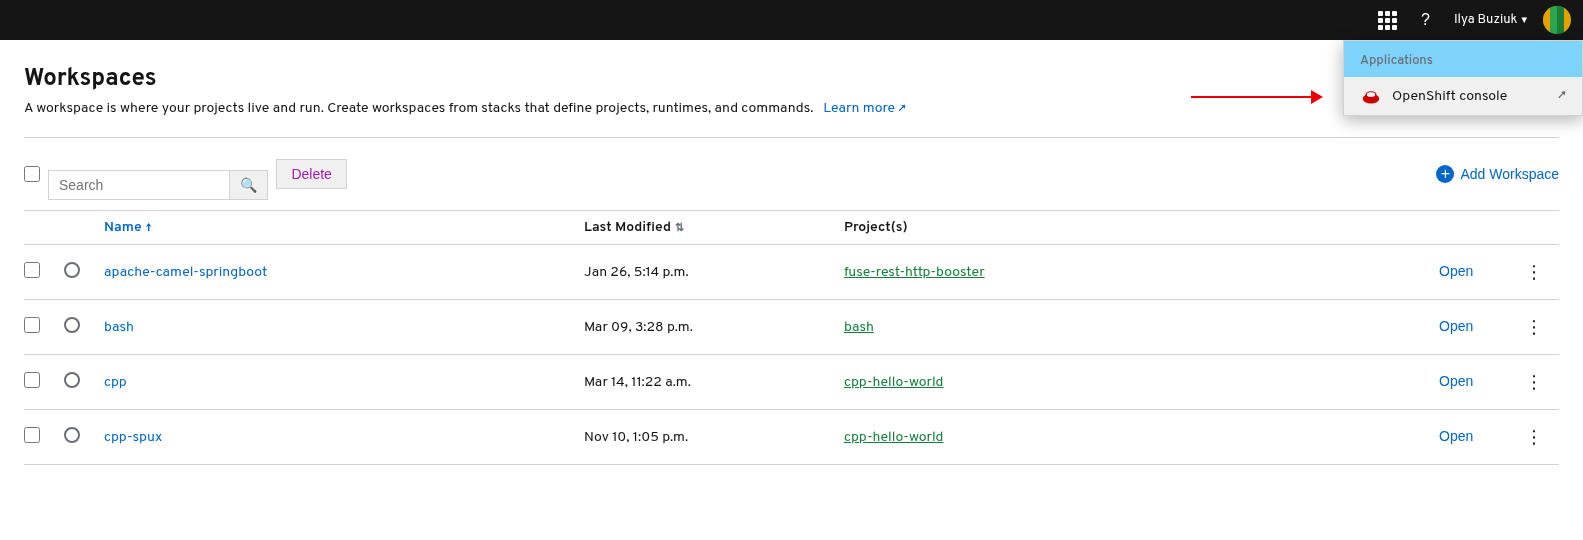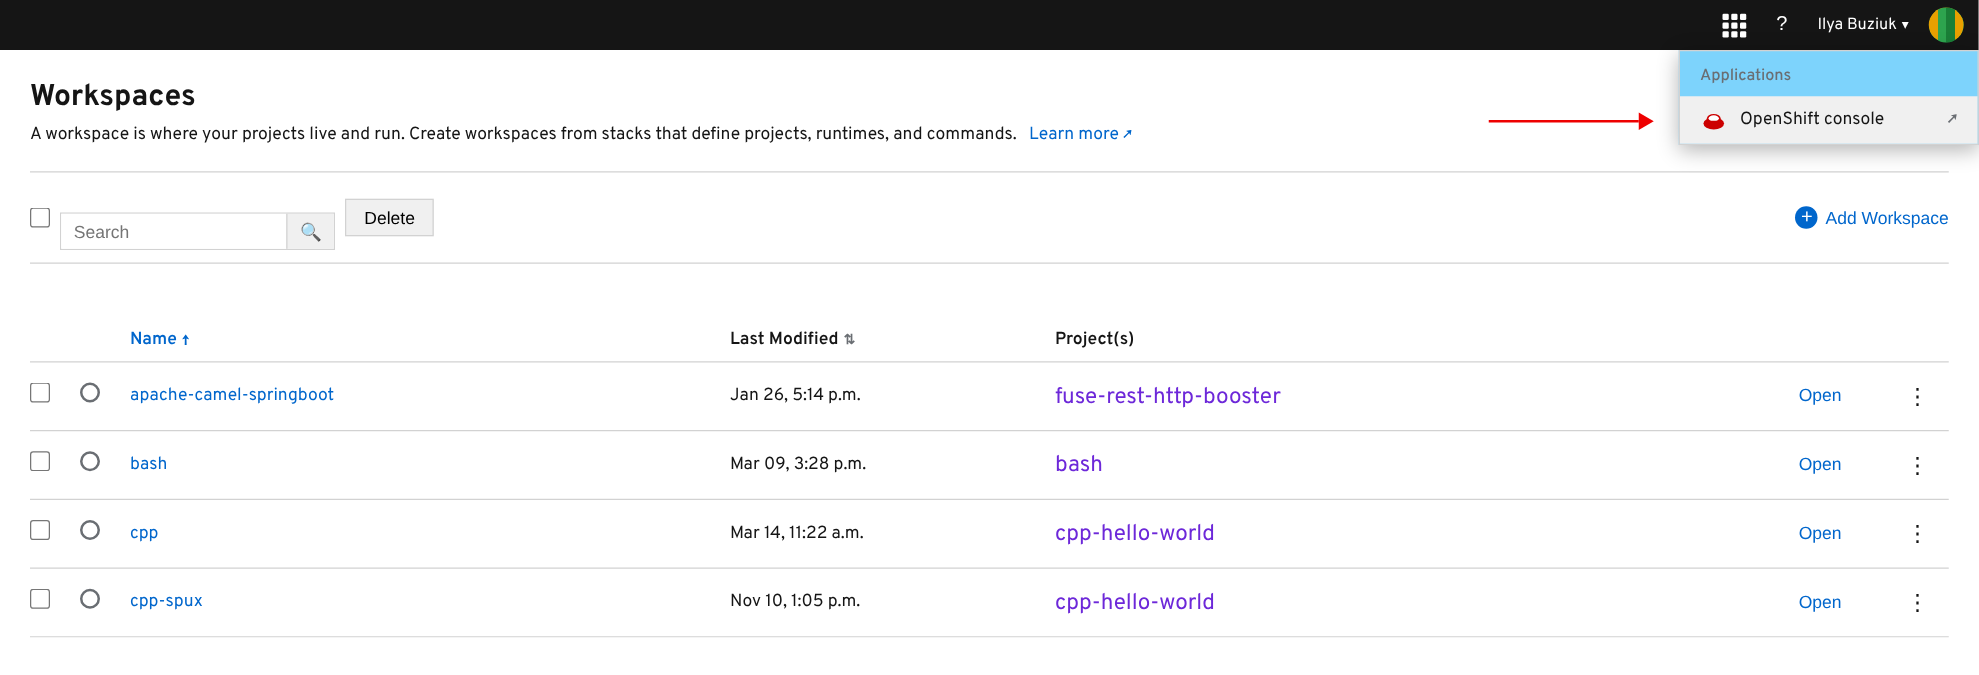--- a/index.html
+++ b/index.html
@@ -182,21 +182,21 @@
       cursor: pointer;
       font-size: 14px;
       color: #151515;
     }
     .delete-btn {
       background: #f0f0f0;
       border: 1px solid #d2d2d2;
       padding: 6px 14px;
       cursor: pointer;
       font-size: 14px;
-      color: #000000;
+      color: #a21caf;
     }
     .add-workspace-btn {
       display: flex;
       align-items: center;
       gap: 6px;
       color: #0066cc;
       background: none;
       border: none;
       cursor: pointer;
       font-size: 14px;
@@ -219,21 +219,20 @@
       grid-template-columns: 40px 40px 480px 260px 1fr 80px 40px;
       align-items: center;
       padding: 8px 0;
       border-bottom: 1px solid #d2d2d2;
       border-top: 1px solid #d2d2d2;
     }
     .col-header {
       font-size: 14px;
       font-weight: 600;
       color: #151515;
-      margin-top: 45px;
     }
     .col-header.sortable {
       display: flex;
       align-items: center;
       gap: 4px;
       cursor: pointer;
       color: #0066cc;
     }
     .sort-icon {
       font-size: 12px;
@@ -255,22 +254,23 @@
     .workspace-name {
       color: #0066cc;
       cursor: pointer;
       font-size: 14px;
     }
     .last-modified {
       font-size: 14px;
       color: #151515;
     }
     .projects {
-      font-size: 18px;
-      color: #6d28d9;
+      font-size: 14px;
+      color: #15803d;
+      text-decoration: underline;
     }
     .open-btn {
       color: #0066cc;
       background: none;
       border: none;
       cursor: pointer;
       font-size: 14px;
     }
     .kebab-btn {
       background: none;

